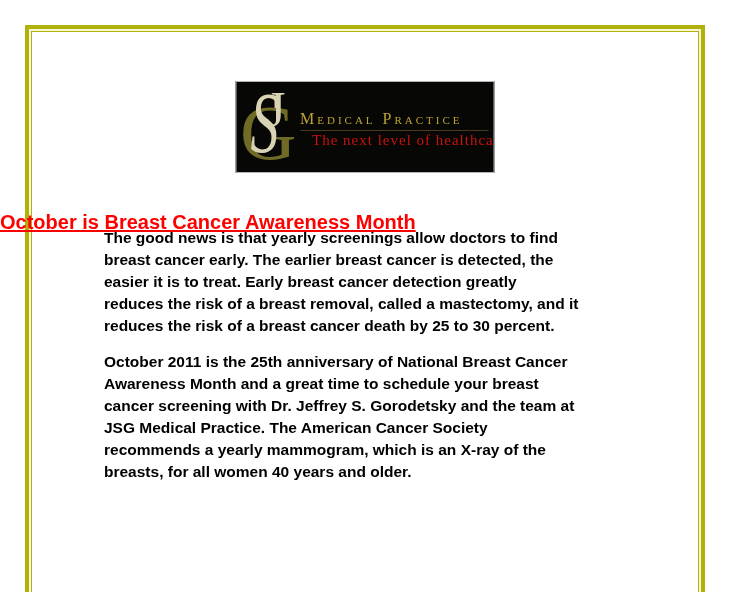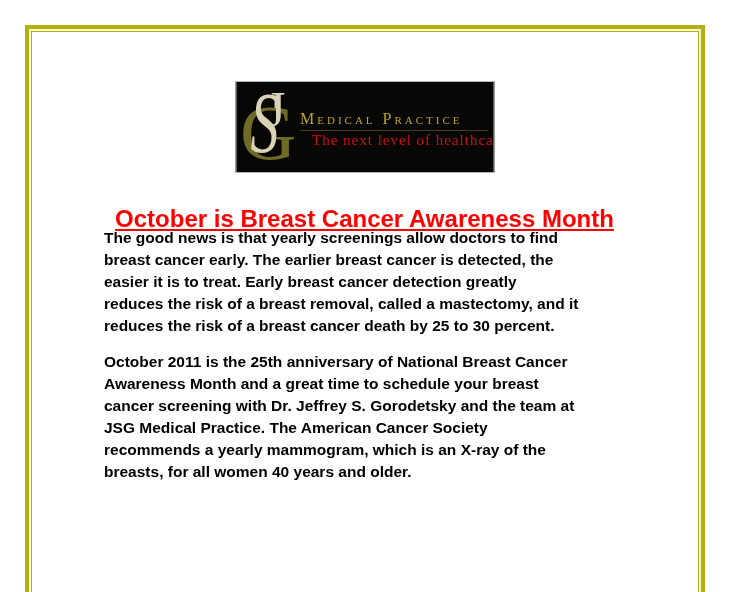--- a/index.html
+++ b/index.html
@@ -67,25 +67,25 @@
     font-size: 15px;
     letter-spacing: 1px;
     color: #cc1111;
     padding-left: 12px;
     white-space: nowrap;
   }
 
   
   .title {
     position: absolute;
-    top: 205px; left: 0;
+    top: 211px; left: 0;
     width: 100%;
     margin: 0;
-    text-align: center;
-    font-size: 24px;
+    text-align: left;
+    font-size: 20px;
     font-weight: bold;
     color: #ff0000;
     text-decoration: underline;
   }
   .body-copy {
     position: absolute;
     left: 104px; top: 227px;
     width: 532px;
     font-size: 15.5px;
     font-weight: bold;

